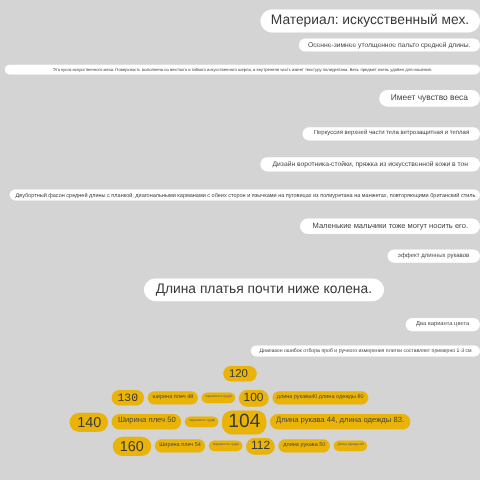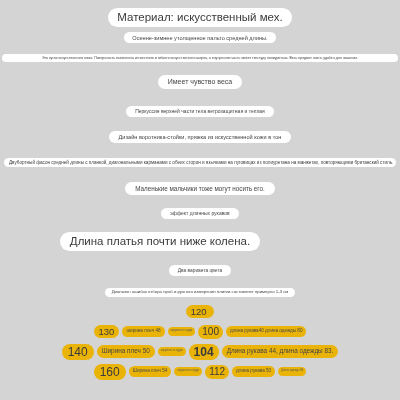--- a/index.html
+++ b/index.html
@@ -18,21 +18,21 @@
     width: 400px;
     height: 400px;
     background: #d4d4d4;
     position: relative;
     box-sizing: border-box;
   }
   
   .row {
     width: 100%;
     display: flex;
-    justify-content: center;
+    justify-content: flex-end;
     align-items: center;
     box-sizing: border-box;
   }
   .pill {
     background: #ffffff;
     border-radius: 9px;
     color: #3a3a3a;
     display: inline-block;
     white-space: nowrap;
     box-sizing: border-box;
@@ -182,25 +182,25 @@
     background: #eab308;
     border-radius: 8px;
     color: #3a3a3a;
     white-space: nowrap;
     display: flex;
     align-items: center;
     box-sizing: border-box;
     line-height: 1;
   }
   .c-size   { font-size: 12px;  padding: 2px 6px; }
-  .c-size-s { font-size: 9.5px; padding: 2px 5px; }
+  .c-size-s { font-size: 9.5px; padding: 2px 5px; font-family: Liberation Mono, monospace; }
   .c-mid    { font-size: 6.4px; padding: 3px 5px; color:#454545; }
   .c-mid-s  { font-size: 4.6px; padding: 3px 4px; color:#4a4a4a; }
   .c-tiny   { font-size: 2.7px; padding: 3px 3px; color:#5a5a5a; }
-  .c-num    { font-size: 12px;  padding: 2px 5px; font-weight: bold; }
+  .c-num    { font-size: 16px;  padding: 2px 5px; }
   .c-num-s  { font-size: 10px; padding: 2px 4px; }
   .c-tail   { font-size: 6.4px; padding: 3px 5px; color:#454545; }
   .c-tail-s { font-size: 4.6px; padding: 3px 4px; color:#4a4a4a; }
   .merged   { font-size: 9.5px; padding: 2px 5px; }
 </style>
 </head>
 <body>
 
 <div class="page">
 

